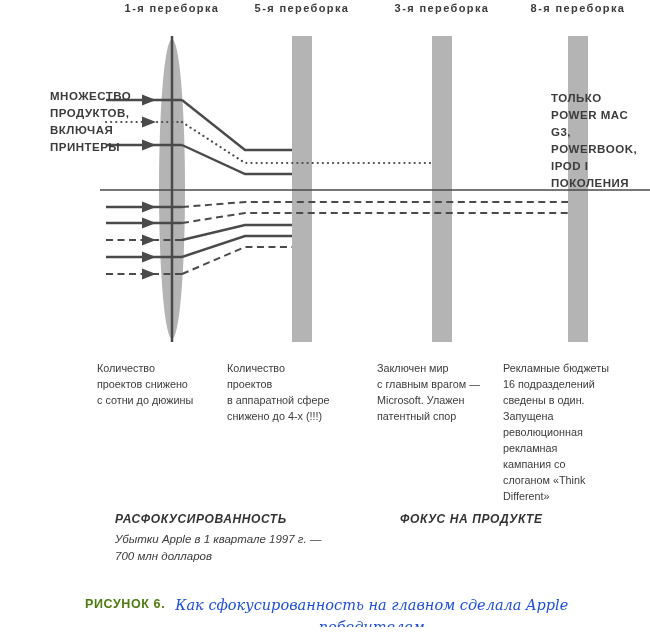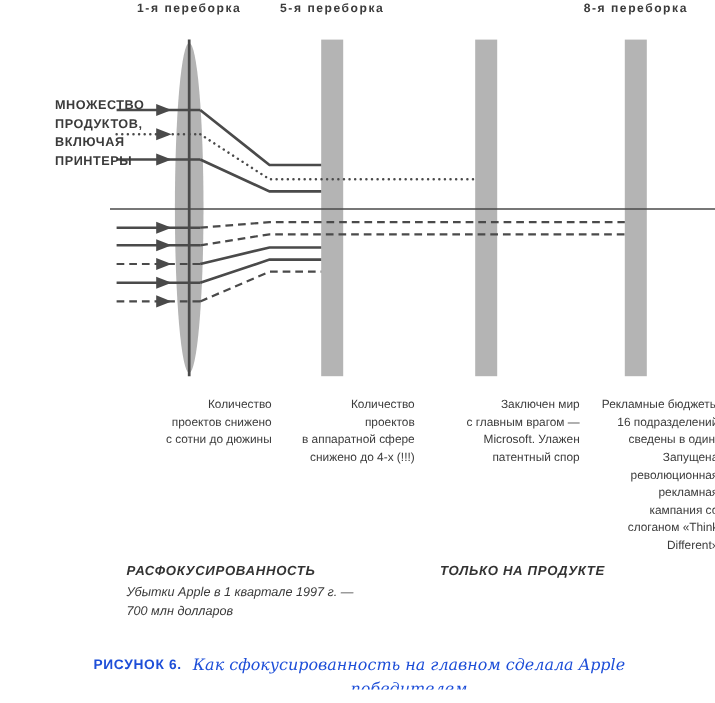--- a/index.html
+++ b/index.html
@@ -33,21 +33,21 @@
     white-space: pre-line;
     color: #3b3b3b;
     margin-left: 48px;
   }
   .left-label { left: 2px; top: 88px; }
   .right-label { left: 503px; top: 90px; }
   .note {
     position: absolute;
     top: 360px;
     width: 150px;
-    text-align: right;
+    text-align: left;
     font-size: 10.8px;
     line-height: 16px;
     white-space: pre-line;
     color: #3b3b3b;
   }
   .summary { position: absolute; top: 512px; width: 250px; font-style: italic; }
   .summary-title {
     font-size: 12px;
     font-weight: bold;
     letter-spacing: 0.6px;
@@ -67,40 +67,41 @@
     display: flex;
     align-items: flex-start;
     gap: 10px;
   }
   .caption-label {
     font-size: 12.5px;
     font-weight: bold;
     letter-spacing: 0.6px;
     padding-top: 3px;
     white-space: nowrap;
-    color: #1d4ed8;
+    color: #4d7c0f;
   }
   .caption-text {
     display: inline-block;
     font-family: "DejaVu Serif", "Liberation Serif", serif;
     font-style: italic;
     font-size: 14.5px;
     line-height: 22px;
     text-align: center;
     white-space: pre-line;
     color: #1d4ed8;
   }
 </style>
 </head>
 <body>
 
 <div class="page">
 
   <div class="hdr" style="left:102px">1-я переборка</div>
   <div class="hdr" style="left:232px">5-я переборка</div>
+  <div class="hdr" style="left:372px">3-я переборка</div>
   <div class="hdr" style="left:508px">8-я переборка</div>
 
   <svg class="diagram" width="650" height="352" viewBox="0 0 650 352">
 
     <rect x="292" y="36" width="20" height="306" fill="#b4b4b4"></rect>
     <rect x="432" y="36" width="20" height="306" fill="#b4b4b4"></rect>
     <rect x="568" y="36" width="20" height="306" fill="#b4b4b4"></rect>
 
     <ellipse cx="172" cy="189" rx="13" ry="150" fill="#b4b4b4"></ellipse>
     <line x1="172" y1="36" x2="172" y2="342" stroke-width="2.5" stroke="#4a4a4a"></line>
@@ -137,20 +138,23 @@
       <polygon points="142,268.5 142,279.5 156,274"></polygon>
     </g>
 
     <path d="M100 190 H650" fill="none" stroke-width="1.4" stroke="#4a4a4a"></path>
   </svg>
 
   <div class="side-label left-label">МНОЖЕСТВО
 ПРОДУКТОВ,
 ВКЛЮЧАЯ
 ПРИНТЕРЫ</div>
+  <div class="side-label right-label">ТОЛЬКО POWER MAC
+G3, POWERBOOK,
+IPOD I ПОКОЛЕНИЯ</div>
 
   <div class="note" style="left:97px">Количество
 проектов снижено
 с сотни до дюжины</div>
   <div class="note" style="left:227px">Количество
 проектов
 в аппаратной сфере
 снижено до 4-х (!!!)</div>
   <div class="note" style="left:377px">Заключен мир
 с главным врагом —
@@ -165,21 +169,21 @@
 кампания со
 слоганом «Think
 Different»</div>
 
   <div class="summary" style="left:115px">
     <div class="summary-title">РАСФОКУСИРОВАННОСТЬ</div>
     <div class="summary-text">Убытки Apple в 1 квартале 1997 г. —
 700 млн долларов</div>
   </div>
   <div class="summary" style="left:400px">
-    <div class="summary-title">ТОЛЬКО НА ПРОДУКТЕ</div>
+    <div class="summary-title">ФОКУС НА ПРОДУКТЕ</div>
   </div>
 
   <div class="caption">
     <span class="caption-label">РИСУНОК 6.</span>
     <span class="caption-text">Как сфокусированность на главном сделала Apple
 победителем</span>
   </div>
 
 </div>
 

